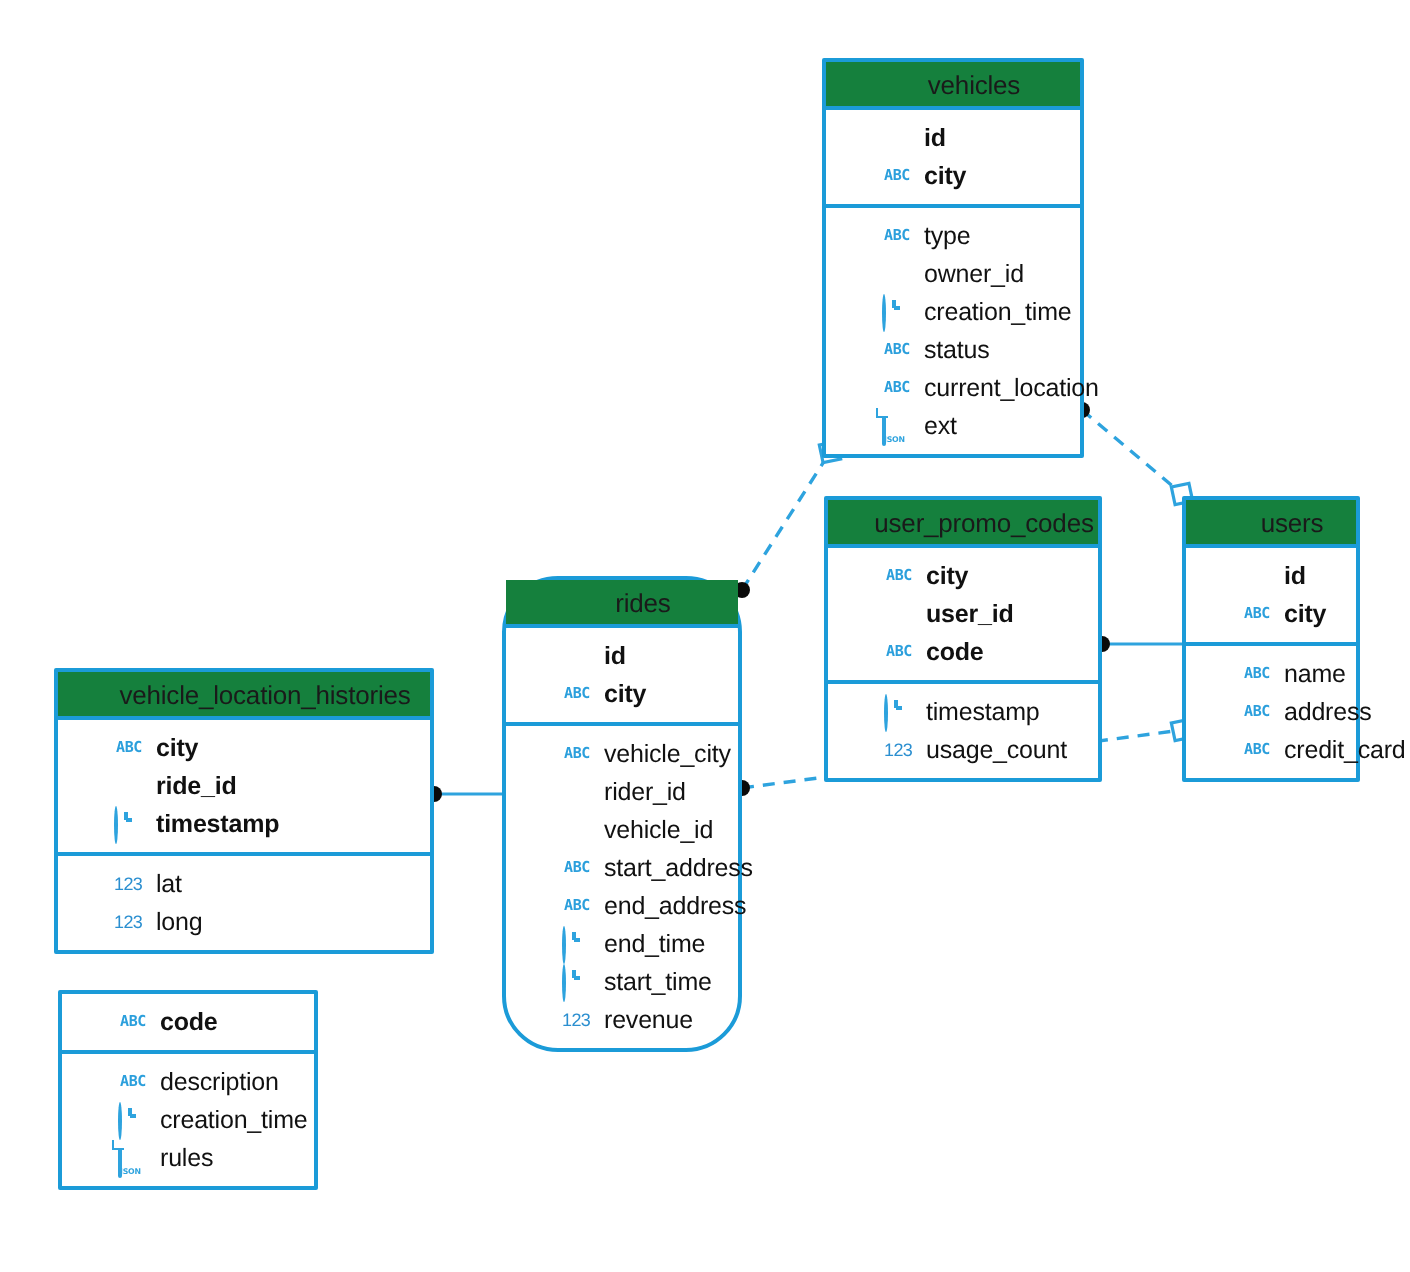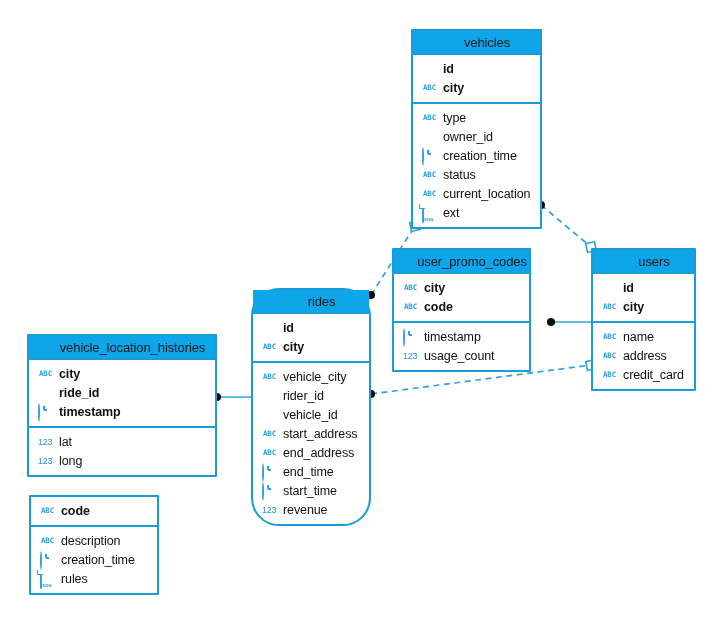--- a/index.html
+++ b/index.html
@@ -15,21 +15,21 @@
 
   svg.links { position: absolute; left: 0; top: 0; width: 705px; height: 636px; pointer-events: none; }
 
   .entity {
     position: absolute;
     border: 2px solid #1b9bd8;
     background: #ffffff;
     border-radius: 1px;
   }
   .ent-header {
-    background: #0ea5e9;
+    background: #15803d;
     border-bottom: 2px solid #1b9bd8;
     height: 24px;
     display: flex;
     align-items: center;
     justify-content: center;
     gap: 6px;
     padding: 0 7px;
   }
   .ent-header.left { justify-content: center; }
   .ent-title {
@@ -41,20 +41,21 @@
   .ent-section { padding: 4px 0 5px 0; }
   .ent-section.pk { border-bottom: 2px solid #1b9bd8; }
 
   .field {
     display: flex;
     align-items: center;
     gap: 6px;
     padding: 0 9px;
     height: 19px;
     white-space: nowrap;
+    margin-left: 19px;
   }
   .field-name { font-size: 12.5px; color: #111111; letter-spacing: -0.1px; }
   .pk .field-name { font-weight: bold; }
 
   .ico { width: 15px; height: 15px; flex: 0 0 15px; position: relative; display: block; }
 
   
   .ico-table { width: 15px; height: 12px; background: #36a9e1; border-radius: 1px; position: relative; overflow: hidden; }
   .ico-table::before { content:""; position:absolute; left:0; right:0; top:3.5px; height:1.6px; background:#ffffff; }
   .ico-table::after { content:""; position:absolute; top:3.5px; bottom:0; left:6.7px; width:1.6px; background:#ffffff; }
@@ -148,47 +149,51 @@
         <div class="field">
           <span class="ico ico-abc">ABC</span>
           <span class="field-name">current_location</span>
         </div>
         <div class="field">
           <span class="ico"><span class="ico-json"></span></span>
           <span class="field-name">ext</span>
         </div>
       </div>
     </div>
-    <div class="entity" style="left: 392px; top: 248px; width: 139px;">
+    <div class="entity" style="left: 412px; top: 248px; width: 139px;">
       <div class="ent-header">
         <span class="ico"><span class="ico-table"></span></span>
         <span class="ent-title">user_promo_codes</span>
       </div>
       <div class="ent-section pk">
         <div class="field">
           <span class="ico ico-abc">ABC</span>
           <span class="field-name">city</span>
+        </div>
+        <div class="field">
+          <span class="ico"><span class="ico-id"><i></i></span></span>
+          <span class="field-name">user_id</span>
         </div>
         <div class="field">
           <span class="ico ico-abc">ABC</span>
           <span class="field-name">code</span>
         </div>
       </div>
       <div class="ent-section cols">
         <div class="field">
           <span class="ico"><span class="ico-clock"></span></span>
           <span class="field-name">timestamp</span>
         </div>
         <div class="field">
           <span class="ico ico-123">123</span>
           <span class="field-name">usage_count</span>
         </div>
       </div>
     </div>
-    <div class="entity" style="left: 591px; top: 248px; width: 105px;">
+    <div class="entity" style="left: 591px; top: 248px; width: 89px;">
       <div class="ent-header">
         <span class="ico"><span class="ico-table"></span></span>
         <span class="ent-title">users</span>
       </div>
       <div class="ent-section pk">
         <div class="field">
           <span class="ico"><span class="ico-id"><i></i></span></span>
           <span class="field-name">id</span>
         </div>
         <div class="field">

